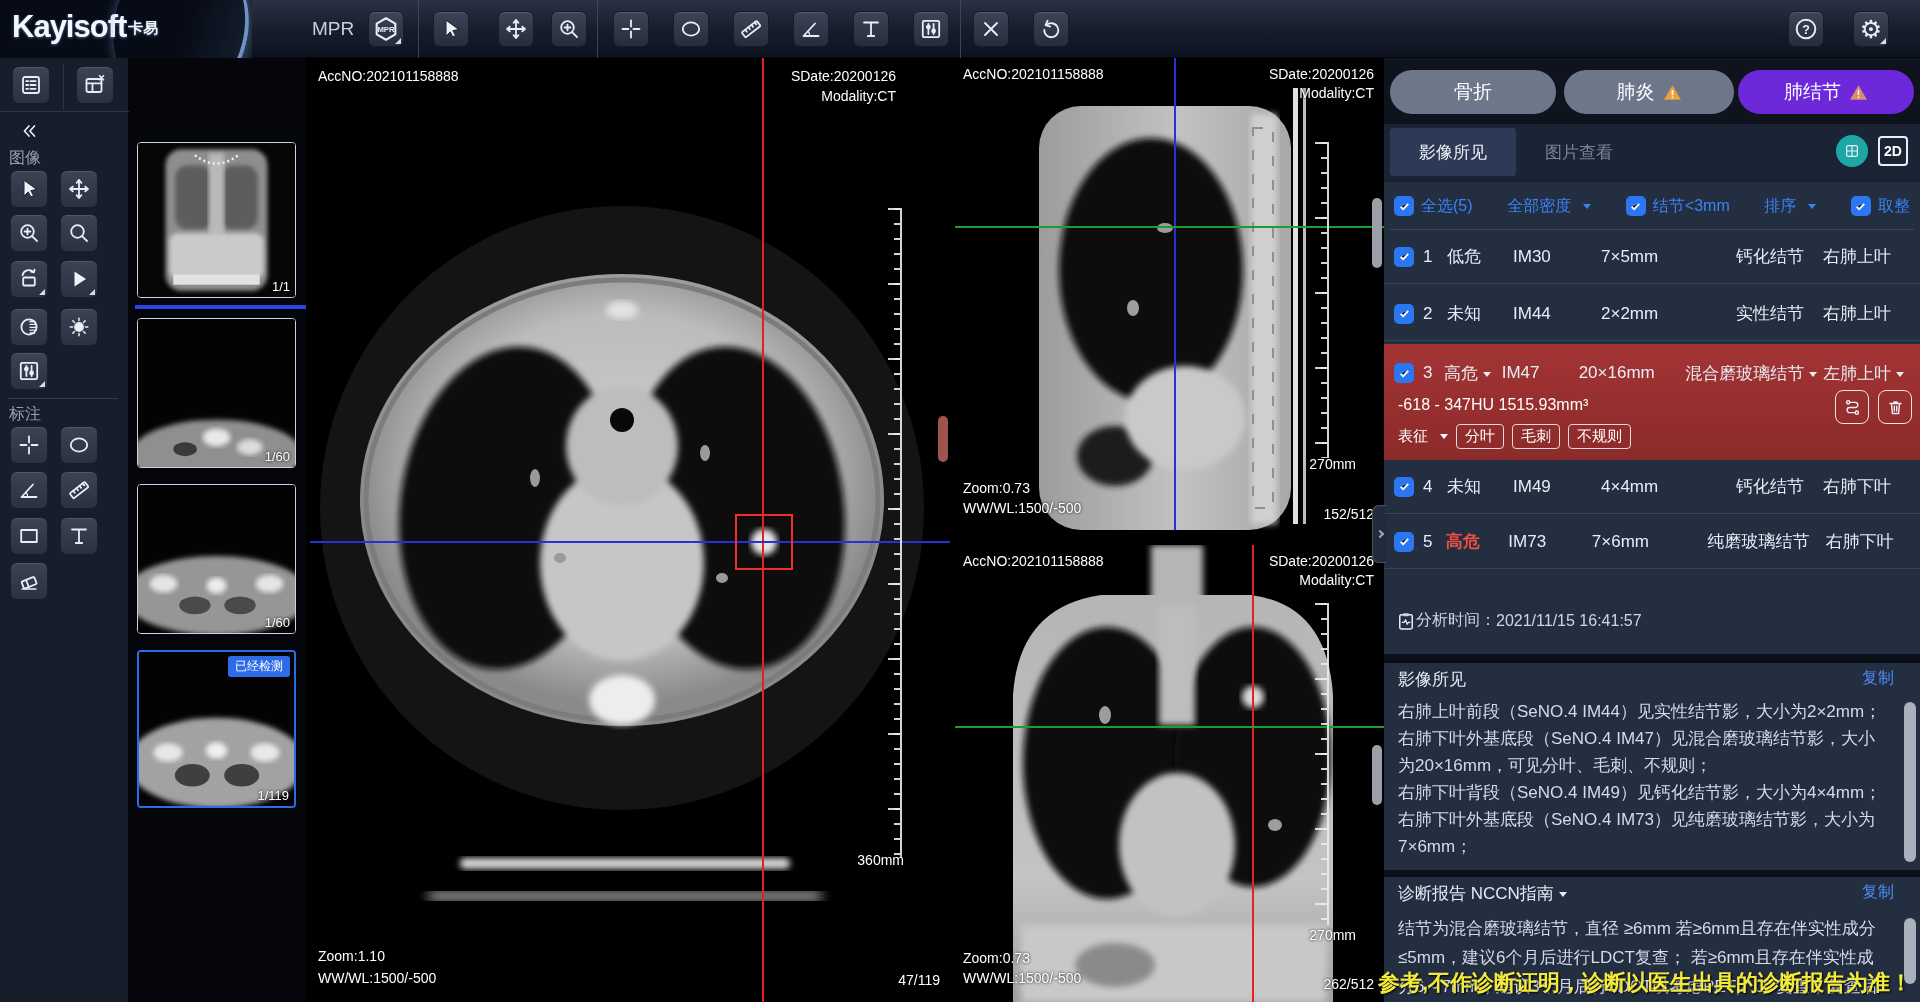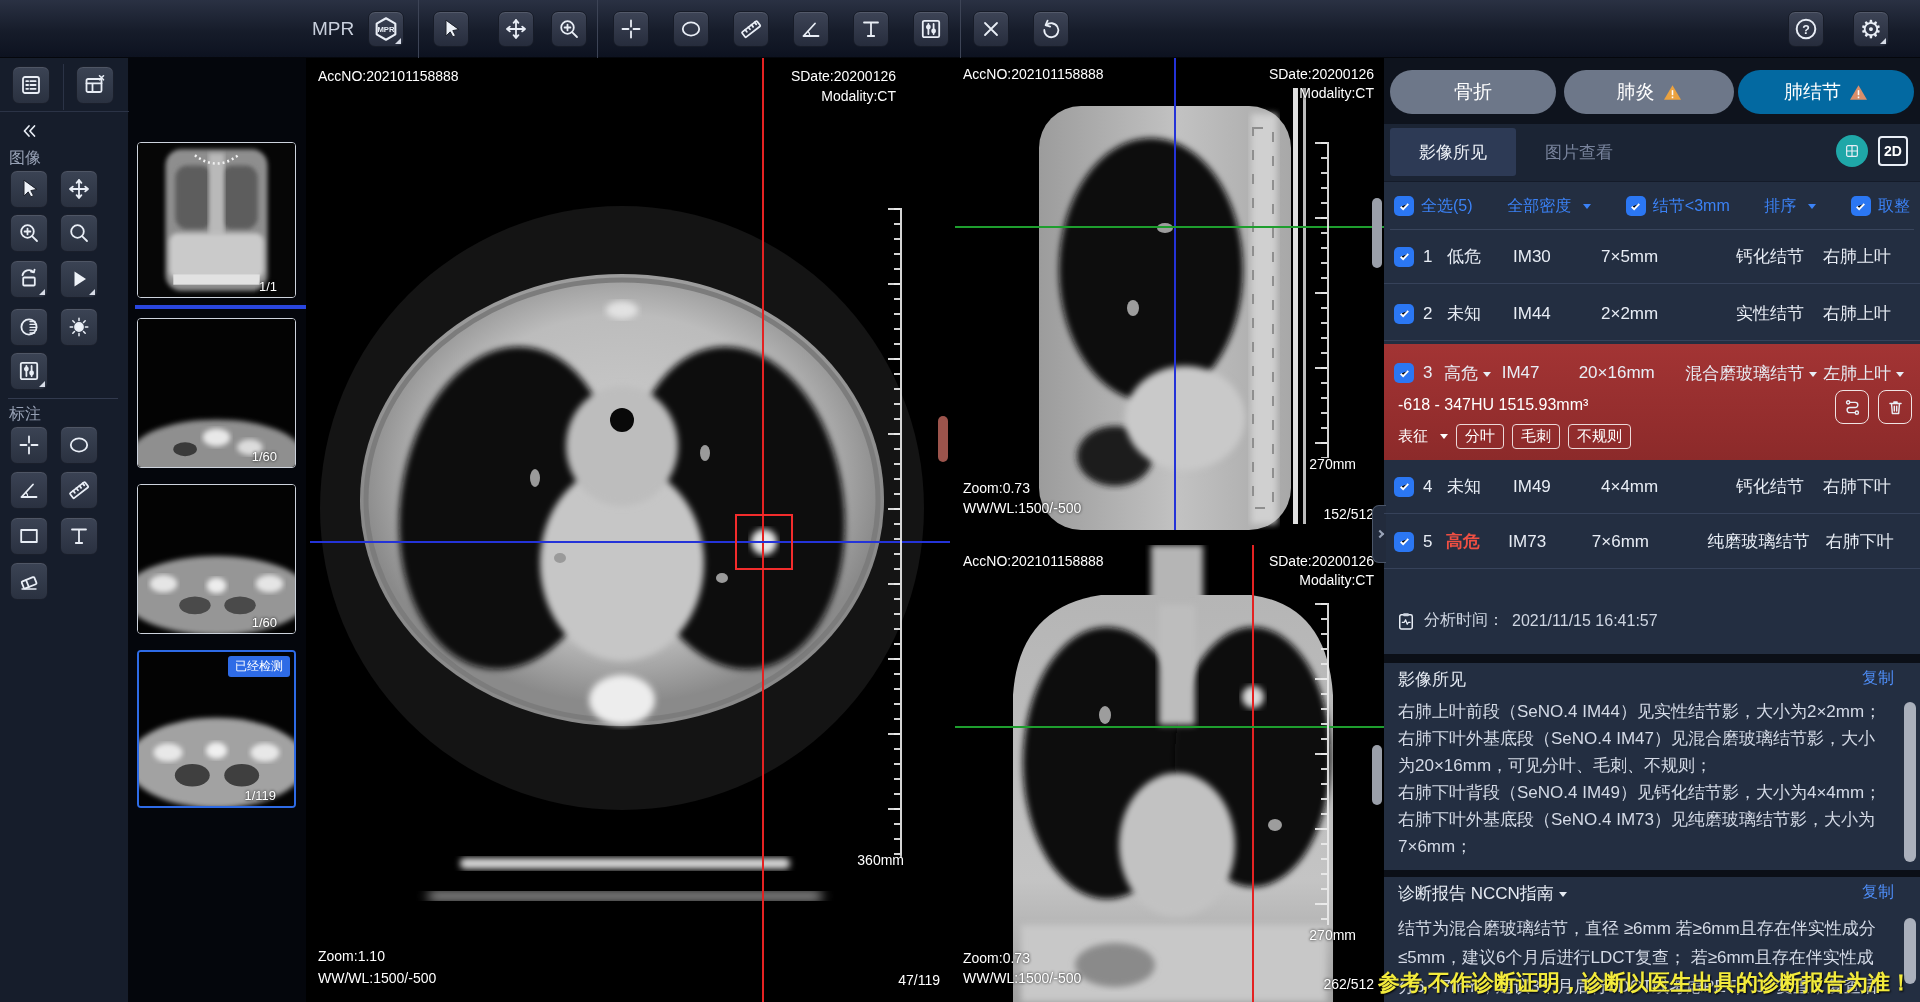--- a/index.html
+++ b/index.html
@@ -38,21 +38,21 @@
   
   .series{position:absolute;left:129px;top:58px;width:177px;height:944px;background:#04060c}
   .shead{position:absolute;left:0;top:0;width:177px;height:78px;background:linear-gradient(180deg,#44639f,#2a4480)}
   .folderbtn{position:absolute;left:9px;top:7px;width:38px;height:38px;border-radius:8px;background:#5c80c2;
              display:flex;align-items:center;justify-content:center;cursor:pointer}
   .stitle{position:absolute;right:9px;top:12px;font-size:17px;color:#fff}
   .smask{position:absolute;left:11px;top:46px;font-size:17px;color:#e8edf8;letter-spacing:2px}
   .scount{position:absolute;right:9px;top:48px;font-size:15px;color:#dfe7f6}
   .thumb{position:absolute;left:8px;width:159px;background:#000;border:1px solid #cdd3dd;border-radius:4px;overflow:hidden;cursor:pointer}
   .thumb.sel{border:2px solid #2e6be6}
-  .tcount{position:absolute;right:18px;bottom:3px;font-size:13px;color:#fff;text-shadow:0 0 3px #000}
+  .tcount{position:absolute;right:5px;bottom:3px;font-size:13px;color:#fff;text-shadow:0 0 3px #000}
   .tbadge{position:absolute;right:4px;top:4px;background:#2e6be6;color:#fff;font-size:12px;padding:2px 7px;border-radius:3px}
   .sprog{position:absolute;left:6px;top:247px;width:171px;height:4px;background:#2946e0}
 
   
   .vp{position:absolute;background:#000;overflow:hidden}
   .ol{position:absolute;font-size:14px;color:#fff;text-shadow:0 0 3px #000;white-space:nowrap}
   .olr{text-align:right}
   .xv{position:absolute;top:0;width:2px;height:100%}
   .xh{position:absolute;left:0;height:2px;width:100%}
   .roi{position:absolute;border:2px solid #f32c2c;background:transparent;cursor:move}
@@ -61,21 +61,21 @@
                           repeating-linear-gradient(to bottom,rgba(235,235,235,.9) 0 2px,transparent 2px 75px);
          background-size:6px 100%,13px 100%;background-position:right top,right top;background-repeat:no-repeat,no-repeat}
   .sthumb{position:absolute;width:10px;border-radius:5px;background:#9a9fa9;cursor:grab}
   .ct{position:absolute;left:0;top:0;width:100%;height:100%}
 
   
   .panel{position:absolute;left:1384px;top:58px;width:536px;height:944px;background:#232e41;overflow:visible}
   .pillrow{position:absolute;left:0;top:0;width:536px;height:66px;background:#0e131d}
   .pill{position:absolute;top:12px;height:44px;border-radius:22px;display:flex;align-items:center;justify-content:center;
         gap:8px;font-size:19px;color:#fff;background:#6d7789;cursor:pointer}
-  .pill.active{background:#0369a1}
+  .pill.active{background:#6d28d9}
   .tabstrip{position:absolute;left:0;top:66px;width:536px;height:58px;background:#1b2434;border-bottom:1px solid #141b29}
   .vtab{position:absolute;top:70px;height:48px;display:flex;align-items:center;justify-content:center;font-size:17px;cursor:pointer}
   .vtab.on{background:#2d3a55;color:#eef2f8;border-radius:3px}
   .vtab.off{color:#78839c}
   .circle-ic{position:absolute;top:77px;width:32px;height:32px;border-radius:50%;background:#1fa7a8;
              display:flex;align-items:center;justify-content:center;cursor:pointer}
   .twod{position:absolute;top:78px;width:30px;height:30px;border:2px solid #e9eef6;border-radius:4px;color:#fff;
         font-size:14px;font-weight:bold;display:flex;align-items:center;justify-content:center;cursor:pointer}
   .frow{position:absolute;left:0;top:126px;width:536px;height:44px;display:flex;align-items:center;
         justify-content:space-between;padding:0 10px;font-size:16px;color:#3b82f6}
@@ -94,37 +94,40 @@
   .c-loc{width:106px;text-align:center;white-space:nowrap}
   .risk-red{color:#ef4f43;font-weight:bold}
   .redblock{position:absolute;left:0;top:286px;width:536px;height:116px;
             background:linear-gradient(180deg,#a33434,#8c2a2a);cursor:pointer}
   .redblock .nrow{border-bottom:none;top:2px}
   .hu{position:absolute;left:14px;top:52px;font-size:16px;color:#fff}
   .traits{position:absolute;left:14px;top:80px;display:flex;align-items:center;gap:8px;font-size:15px;color:#fff}
   .tag{border:1px solid #ecd8d8;border-radius:4px;padding:2px 8px;cursor:pointer}
   .rbtn2{position:absolute;width:34px;height:34px;border:1.5px solid #f0e3e3;border-radius:8px;top:46px;
          display:flex;align-items:center;justify-content:center;cursor:pointer}
-  .atime{position:absolute;left:12px;top:552px;display:flex;align-items:center;gap:8px;font-size:16px;color:#cfd6e2}
+  .atime{position:absolute;left:12px;top:552px;display:flex;align-items:center;font-size:16px;color:#cfd6e2}
   .thickdiv{position:absolute;left:0;width:536px;background:#0b0f17}
   .sect-title{position:absolute;left:14px;font-size:17px;color:#e6ebf3}
   .copylink{position:absolute;right:26px;font-size:16px;color:#4e8df6;cursor:pointer}
   .findings{position:absolute;left:14px;top:640px;width:486px;height:168px;font-size:17px;line-height:27px;color:#d4dae6;overflow:hidden}
   .report{position:absolute;left:14px;top:856px;width:486px;height:84px;font-size:17px;line-height:29px;color:#d4dae6;overflow:hidden}
   .vsb{position:absolute;right:4px;width:12px;border-radius:6px;background:#aab0bc}
   .ticker{position:absolute;left:-6px;bottom:4px;width:548px;font-size:22px;font-weight:bold;color:#f3eb3c;
           white-space:nowrap;overflow:hidden;text-shadow:1px 1px 2px #000;z-index:5}
   .handle{position:absolute;left:-12px;top:447px;width:14px;height:58px;background:#222b3c;border:1px solid #4a5568;
           border-right:none;border-radius:7px 0 0 7px;display:flex;align-items:center;justify-content:center;cursor:pointer}
   .handle i{display:block;width:6px;height:6px;border-top:2px solid #9aa4b8;border-right:2px solid #9aa4b8;transform:rotate(45deg)}
 </style>
 </head>
 <body>
 
 <div class="topbar">
+  <div class="logo">
+    <div class="brand"><span>Kayisoft</span><span class="brand-cn">卡易</span></div>
+  </div>
   <div class="mprlabel">MPR</div>
   <div class="tbtn fold" style="left:368px">
     <svg class="ic" width="28" height="28" viewBox="0 0 24 24">
         <path d="M12 2.8 20 7.4v9.2L12 21.2 4 16.6V7.4Z"></path>
         <text x="12" y="14.6" text-anchor="middle" font-size="6.6" font-weight="bold" fill="#e9eef6" stroke="none" font-family="Liberation Sans,sans-serif">MPR</text>
       </svg>
   </div>
   <div class="tsep" style="left:418px"></div>
   <div class="tbtn" style="left:433px">
     <svg class="ic" width="24" height="24" viewBox="0 0 24 24">

